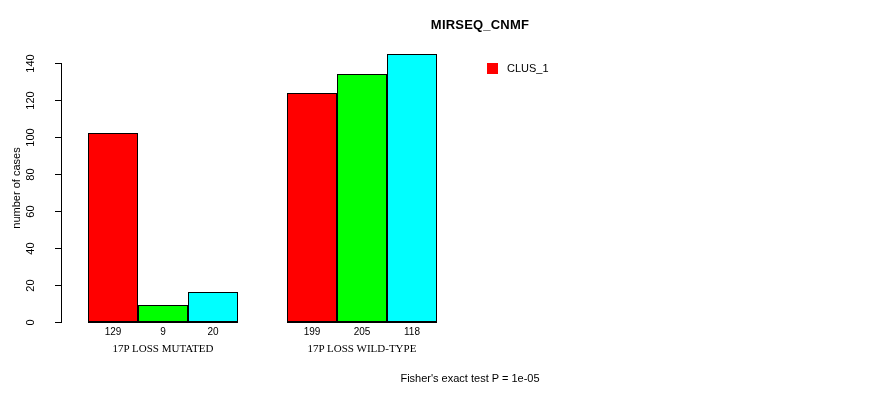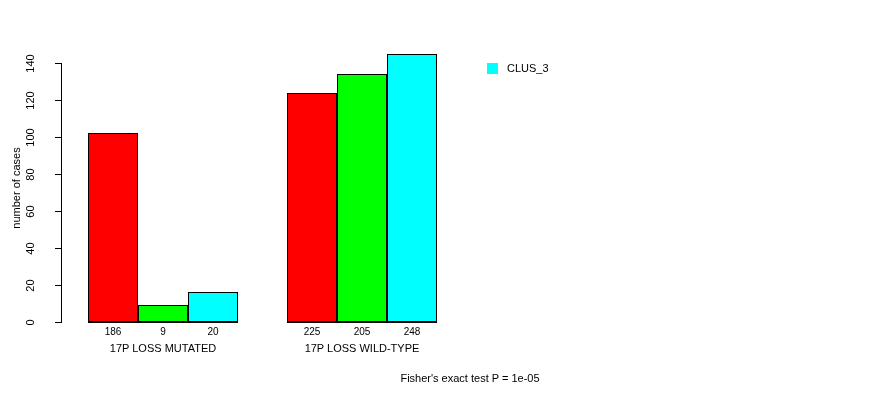--- a/index.html
+++ b/index.html
@@ -89,20 +89,21 @@
     font-size: 10px;
     text-align: center;
     line-height: 12px;
   }
   
   .group-label {
     top: 341px;
     font-size: 11px;
     text-align: center;
     line-height: 14px;
+    font-family: Liberation Serif, serif;
   }
 
   
   #footer-note {
     top: 372px;
     left: 0;
     width: 712px;
     text-align: center;
     font-size: 11px;
   }
@@ -137,20 +138,23 @@
     font-size: 11px;
     line-height: 15px;
     white-space: nowrap;
   }
 </style>
 </head>
 <body>
 
 <div id="plot-root">
 
+  <div class="abs" id="chart-title">
+    <span id="chart-title-inner">MIRSEQ_CNMF</span>
+  </div>
 
   <div class="abs" id="y-axis-line"></div>
   <div class="abs" id="y-axis-title">number of cases</div>
   <div id="y-axis-ticks">
       <div class="abs y-tick" style="top: 322px;"></div>
       <div class="abs y-tick-label" style="left: 10px; top: 317px;">0</div>
       <div class="abs y-tick" style="top: 285px;"></div>
       <div class="abs y-tick-label" style="left: 10px; top: 280px;">20</div>
       <div class="abs y-tick" style="top: 248px;"></div>
       <div class="abs y-tick-label" style="left: 10px; top: 243px;">40</div>
@@ -162,40 +166,40 @@
       <div class="abs y-tick-label" style="left: 10px; top: 132px;">100</div>
       <div class="abs y-tick" style="top: 100px;"></div>
       <div class="abs y-tick-label" style="left: 10px; top: 95px;">120</div>
       <div class="abs y-tick" style="top: 63px;"></div>
       <div class="abs y-tick-label" style="left: 10px; top: 58px;">140</div>
     </div>
 
   <div id="bars-layer">
       <div class="abs group-rule" style="left: 88px; width: 150px;"></div>
       <div class="abs bar" title="CLUS_1: 102" style="left: 88px; top: 133.3px; width: 50px; height: 188.7px; background: rgb(255, 0, 0);"></div>
-      <div class="abs value-label" style="left: 88px; width: 50px;">186</div>
+      <div class="abs value-label" style="left: 88px; width: 50px;">129</div>
       <div class="abs bar" title="CLUS_2: 9" style="left: 138px; top: 305.35px; width: 50px; height: 16.65px; background: rgb(0, 255, 0);"></div>
       <div class="abs value-label" style="left: 138px; width: 50px;">9</div>
       <div class="abs bar" title="CLUS_3: 16" style="left: 188px; top: 292.4px; width: 50px; height: 29.6px; background: rgb(0, 255, 255);"></div>
       <div class="abs value-label" style="left: 188px; width: 50px;">20</div>
       <div class="abs group-label" style="left: 48px; width: 230px;">17P LOSS MUTATED</div>
       <div class="abs group-rule" style="left: 287px; width: 150px;"></div>
       <div class="abs bar" title="CLUS_1: 124" style="left: 287px; top: 92.6px; width: 50px; height: 229.4px; background: rgb(255, 0, 0);"></div>
-      <div class="abs value-label" style="left: 287px; width: 50px;">225</div>
+      <div class="abs value-label" style="left: 287px; width: 50px;">199</div>
       <div class="abs bar" title="CLUS_2: 134" style="left: 337px; top: 74.1px; width: 50px; height: 247.9px; background: rgb(0, 255, 0);"></div>
       <div class="abs value-label" style="left: 337px; width: 50px;">205</div>
       <div class="abs bar" title="CLUS_3: 145" style="left: 387px; top: 53.75px; width: 50px; height: 268.25px; background: rgb(0, 255, 255);"></div>
-      <div class="abs value-label" style="left: 387px; width: 50px;">248</div>
+      <div class="abs value-label" style="left: 387px; width: 50px;">118</div>
       <div class="abs group-label" style="left: 247px; width: 230px;">17P LOSS WILD-TYPE</div>
     </div>
 
   <div class="abs" id="legend">
       <div class="legend-row">
-        <span class="legend-swatch" style="background: rgb(0, 255, 255);"></span>
-        <span class="legend-text">CLUS_3</span>
+        <span class="legend-swatch" style="background: rgb(255, 0, 0);"></span>
+        <span class="legend-text">CLUS_1</span>
       </div>
     </div>
 
   <div class="abs" id="footer-note">
     <span id="footer-note-inner">Fisher's exact test P = 1e-05</span>
   </div>
 
 </div>
 
 </body></html>

